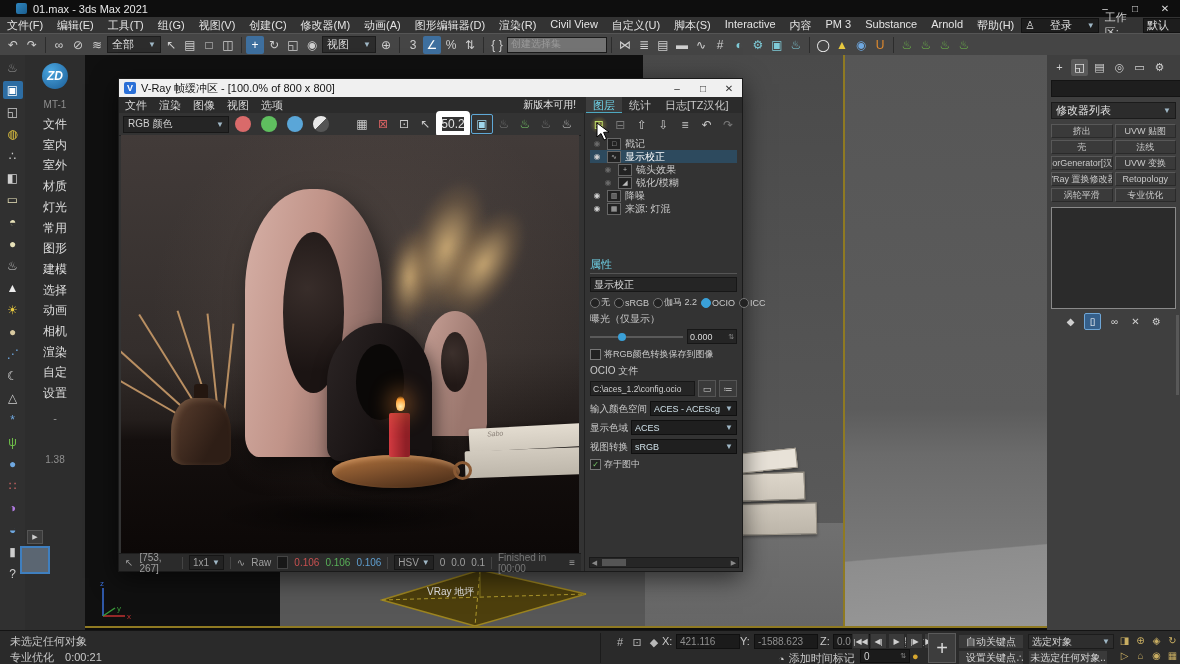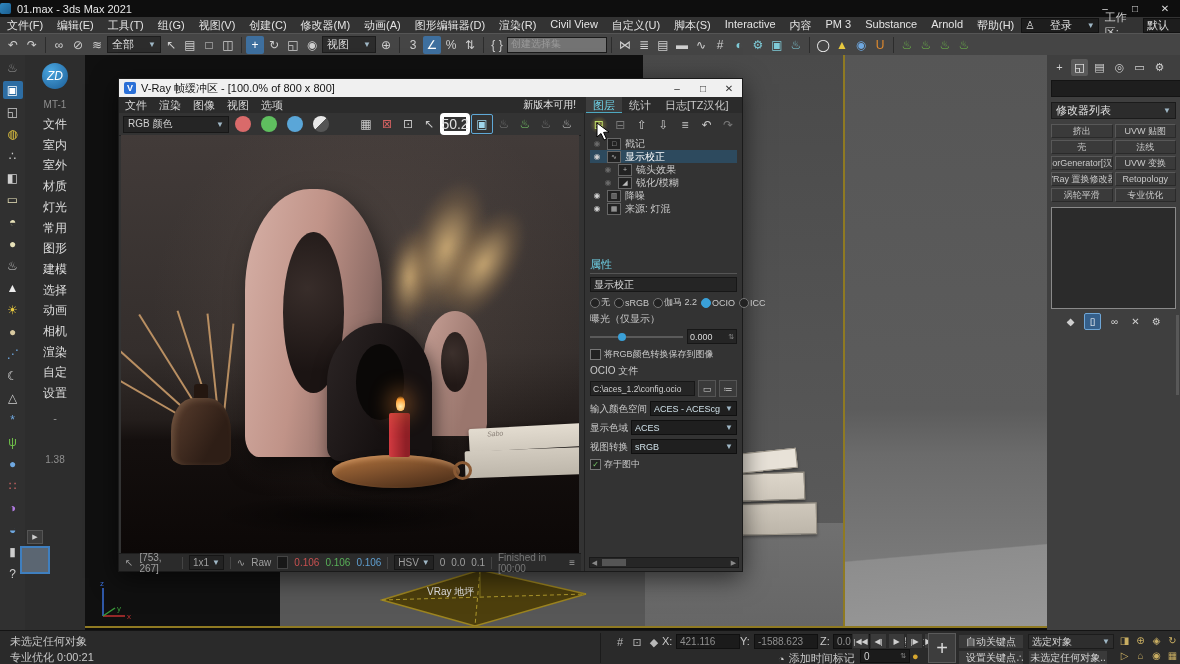--- a/index.html
+++ b/index.html
@@ -1,20 +1,20 @@
 <!DOCTYPE html>
 <html><head>
 <meta charset="utf-8">
 <style>
   html,body{margin:0;padding:0;width:1180px;height:664px;overflow:hidden;
     font-family:"Liberation Sans","DejaVu Sans",sans-serif;font-size:11px;color:#d6d6d6;
     background:#3c3c3c;position:relative;-webkit-font-smoothing:antialiased;}
   
   .titlebar{position:absolute;left:0;top:0;width:100%;height:17px;background:#0e0e0e;
-    display:flex;align-items:center;gap:6px;padding-left:0;box-sizing:border-box;color:#e8e8e8;font-size:11px}
+    display:flex;align-items:center;gap:6px;padding-left:16px;box-sizing:border-box;color:#e8e8e8;font-size:11px}
   .appicon{width:11px;height:11px;background:linear-gradient(135deg,#2f87c0,#1b5e8f);border-radius:2px;display:inline-block}
   .wbtns{margin-left:auto;display:flex}
   .wbtns span{width:30px;text-align:center;color:#dcdcdc;cursor:default;font-size:10px}
   
   .menubar{position:absolute;left:0;top:17px;width:100%;height:16px;background:#333;display:flex;align-items:center;box-sizing:border-box}
   .mitem{padding:0 7px;color:#e4e4e4;white-space:nowrap}
   .mb-right{margin-left:auto;display:flex;align-items:center;gap:6px;padding-right:6px}
   .loginbox{display:flex;align-items:center;background:#1d1d1d;border:1px solid #111;height:13px;width:78px;padding:0 3px;justify-content:space-between;color:#ddd}
   .wslabel{color:#cfcfcf}
   .wsbox{display:flex;align-items:center;background:#1d1d1d;border:1px solid #111;height:13px;width:88px;padding:0 3px;justify-content:space-between;color:#ddd}
@@ -31,21 +31,21 @@
   .c-cream{color:#e6e0b8}.c-purple{color:#b07ae0}.c-multi{color:#d06868}
   .tdd{display:flex;align-items:center;justify-content:space-between;background:#2c2c2c;border:1px solid #1d1d1d;height:15px;padding:0 4px;color:#ddd;min-width:44px}
   .tinput{background:#737373;border:1px solid #1a1a1a;height:14px;width:92px;color:#cfcfcf;font-size:10px;padding:0 3px;font-family:Liberation Mono, monospace}
   .tinput::placeholder{color:#9a9a9a}
   
   .dockA{position:absolute;left:0;top:55px;width:25px;height:575px;background:#303030;display:flex;flex-direction:column;align-items:center;padding-top:4px;box-sizing:border-box;gap:4px}
   .dockA .ticon{width:20px;height:18px;font-size:12px}
   .dockA .sel{background:#2d6da3;color:#fff}
   .dockB{position:absolute;left:25px;top:55px;width:60px;height:575px;background:#2d2d2d;text-align:center}
   .dlogo{margin:8px auto 10px;width:26px;height:26px;border-radius:50%;background:radial-gradient(circle at 35% 30%,#4aa6e0,#1b5d96);color:#fff;
-    font-weight:normal;font-style:italic;display:flex;align-items:center;justify-content:center;font-size:12px}
+    font-weight:bold;font-style:italic;display:flex;align-items:center;justify-content:center;font-size:12px}
   .dtag{color:#8f8f8f;font-size:10px;margin:10px 0 4px}
   .dockB .dlbl{display:block;color:#dcdcdc;font-size:12px;line-height:20.7px;cursor:default}
   .ddash{color:#9a9a9a;margin-top:8px}
   .dver{color:#8f8f8f;font-size:10px;margin-top:30px}
   .dockfoot-arrow{position:absolute;left:27px;top:530px;width:14px;height:12px;background:#3c3c3c;border:1px solid #555;color:#ccc;font-size:7px;display:flex;align-items:center;justify-content:center}
   .dockfoot-swatch{position:absolute;left:20px;top:546px;width:26px;height:24px;background:#5b6672;border:2px solid #3f7fbf}
   
   .viewports{position:absolute;left:85px;top:55px;width:962px;height:575px;background:#0d0d0d}
   .vp-cam{position:absolute;left:0;top:0;width:758px;height:571px;background:#101010;border-right:2px solid #8f7a22;border-bottom:2px solid #8f7a22;overflow:hidden}
   .vplabel{position:absolute;left:5px;top:4px;color:#cfcfcf;font-size:11px;white-space:nowrap;z-index:3}
@@ -89,21 +89,21 @@
   .vtab{padding:1px 7px;color:#c9c9c9;font-size:11px;cursor:default}
   .vtab.active{background:#3d3d3d;color:#6fd3e8;box-shadow:inset 0 -2px 0 #4da8c0}
   .vfb-body{position:relative;height:458px}
   .vfb-left{position:absolute;left:0;top:0;width:462px;height:458px}
   .vfb-toolbar{height:22px;background:#333;border-bottom:1px solid #222;display:flex;align-items:center;gap:2px;padding:0 4px}
   .chdd{display:flex;align-items:center;justify-content:space-between;background:#252525;border:1px solid #171717;height:15px;width:96px;padding:0 4px;color:#cfcfcf;font-size:10px}
   .chn{width:16px;height:16px;border-radius:50%;margin:0 4px;cursor:default}
   .chn.r{background:#d96a6a}.chn.g{background:#5fbf5f}.chn.b{background:#5aa6d8}
   .chn.a{background:linear-gradient(135deg,#e8e8e8 50%,#555 50%);}
   .vicon{width:20px;height:18px;display:inline-flex;align-items:center;justify-content:center;color:#c9c9c9;font-size:12px;cursor:default}
-  .vicon.txt{font-size:14px;border:4px solid #ffffff;border-radius:4px;width:22px;height:14px;color:#e0e0e0}
+  .vicon.txt{font-size:12px;border:6px solid #ffffff;border-radius:4px;width:22px;height:14px;color:#e0e0e0}
   .vicon.active{border:1px solid #5fa8d6;border-radius:2px;color:#9fd6ec}
   .vicon.dim{color:#7a7a7a}.vicon.redx{color:#d06060}.vicon.green{color:#7ad06a}
   .render{position:absolute;left:2px;top:22px;width:458px;height:418px;overflow:hidden;
     background:radial-gradient(ellipse at 55% 42%,rgba(125,104,92,.28),transparent 62%),
     linear-gradient(180deg,#423b39 0%,#342e2c 52%,#241e1c 68%,#140f0e 73%,#0c0807 100%)}
   .rs{position:absolute}
   .vaseP{left:27%;top:13%;width:30%;height:64%;background:linear-gradient(100deg,#d2aba1 8%,#c09388 45%,#916f68 78%,#5e4a45);border-radius:47% 47% 10% 10%/38% 38% 8% 8%;box-shadow:6px 10px 24px rgba(0,0,0,.5)}
   .vaseP .hole{position:absolute;left:28%;top:16%;width:44%;height:60%;border-radius:50%;background:radial-gradient(circle at 40% 35%,#382d2a,#1b1413 75%)}
   .vaseB{left:45%;top:45%;width:23%;height:33%;background:linear-gradient(110deg,#2c2525,#161111 62%);border-radius:50% 50% 12% 12%/44% 44% 10% 10%;box-shadow:4px 8px 18px rgba(0,0,0,.55)}
   .vaseB .hole{position:absolute;left:27%;top:15%;width:46%;height:55%;border-radius:50%;background:#0a0807}
@@ -657,21 +657,21 @@
 </div>
 
 <svg class="cursor" width="16" height="20" viewBox="0 0 16 20">
   <polygon points="1,1 1,15 5,11.5 8,18 10.5,16.8 7.6,10.4 13,10" fill="#fff" stroke="#000" stroke-width="1"></polygon>
 </svg>
 
 <div class="status">
   <div class="st-prompt">未选定任何对象</div>
   <div class="st-rt">
     <span>专业优化</span>
-    <span style="">0:00:21</span>
+    <span style="margin-left:8px">0:00:21</span>
   </div>
   <div class="st-vline"></div>
   <span>
     <span class="st-ico" style="top: 3px; left: 612px;">#</span><span class="st-ico" style="top: 3px; left: 629px;">⊡</span><span class="st-ico" style="top: 3px; left: 646px;">◆</span>
   </span>
   
   <span class="coordlbl" style="left:662px">X:</span>
   <span class="coordfld" style="left:676px">421.116</span>
   <span class="coordlbl" style="left:740px">Y:</span>
   <span class="coordfld" style="left:754px">-1588.623</span>

